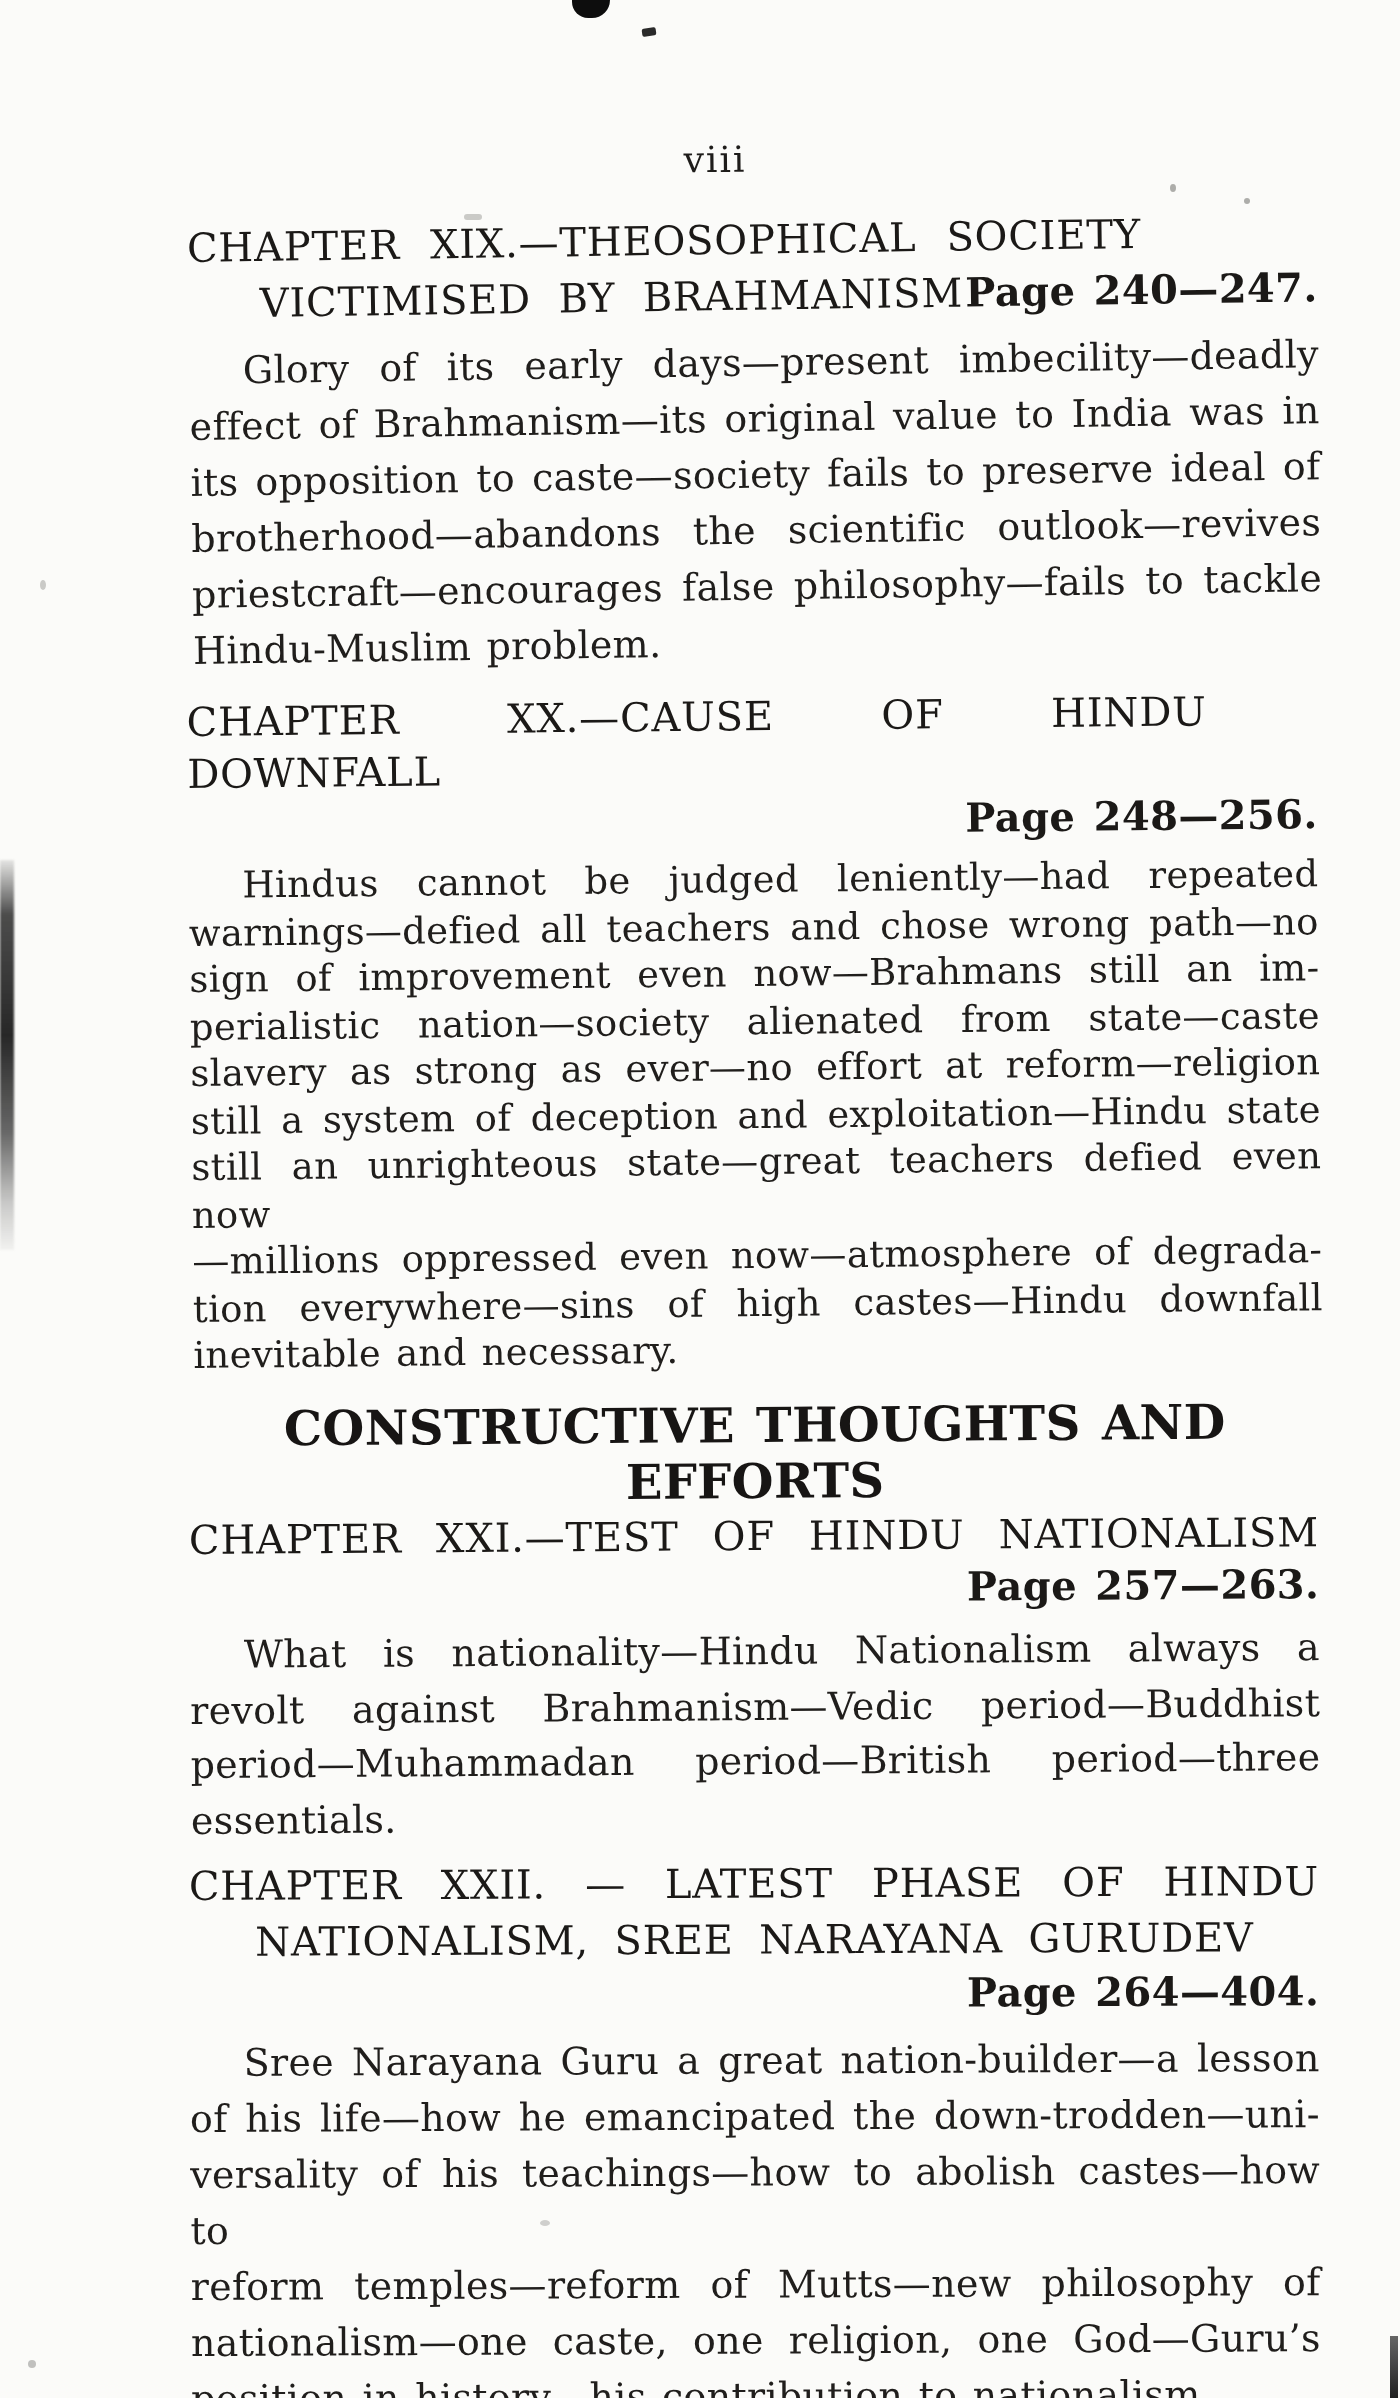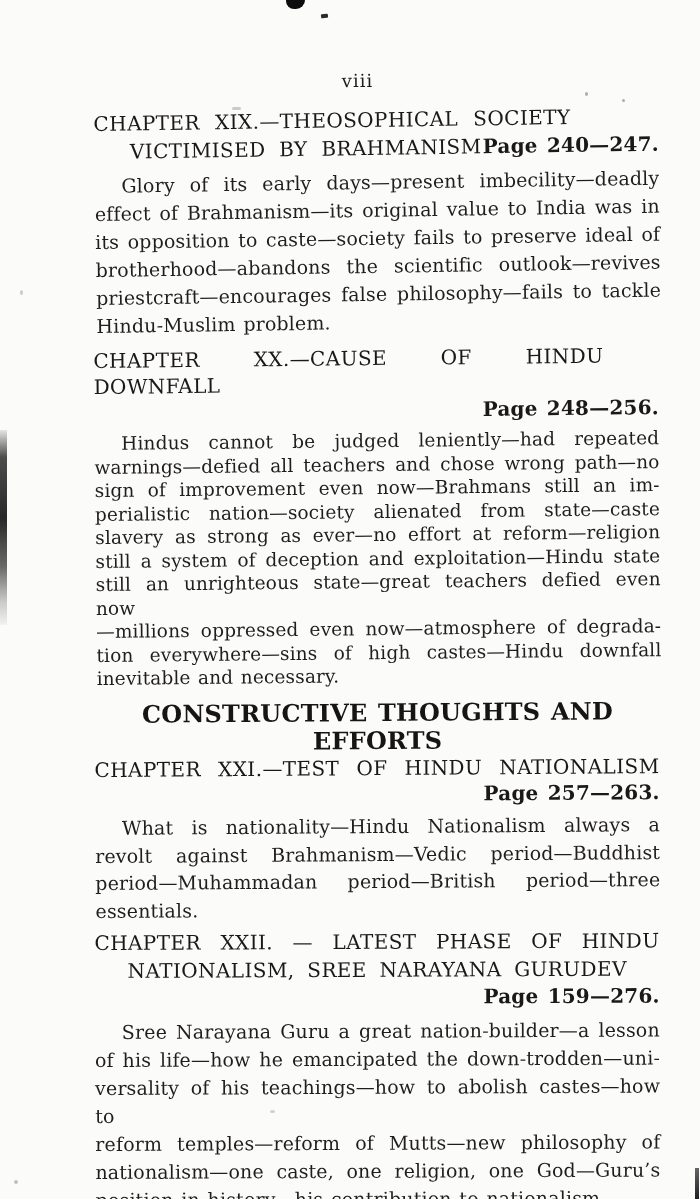--- a/index.html
+++ b/index.html
@@ -190,21 +190,21 @@
           <div class="tline">period—Muhammadan period—British period—three</div>
           <div class="tline last">essentials.</div>
         </div>
     </section>
 
     <section class="sec sec22 t4">
       <div class="chap">
         <div class="jfull">CHAPTER XXII. — LATEST PHASE OF HINDU</div>
         <div class="chapsub2">NATIONALISM, SREE NARAYANA GURUDEV</div>
         <div class="pagerow">
-          <span class="pageref">Page 159—276.</span>
+          <span class="pageref">Page 264—404.</span>
         </div>
       </div>
       <div class="para para22">
           <div class="tline">Sree Narayana Guru a great nation-builder—a lesson</div>
           <div class="tline">of his life—how he emancipated the down-trodden—uni-</div>
           <div class="tline">versality of his teachings—how to abolish castes—how to</div>
           <div class="tline">reform temples—reform of Mutts—new philosophy of</div>
           <div class="tline">nationalism—one caste, one religion, one God—Guru’s</div>
           <div class="tline last">position in history—his contribution to nationalism.</div>
         </div>

